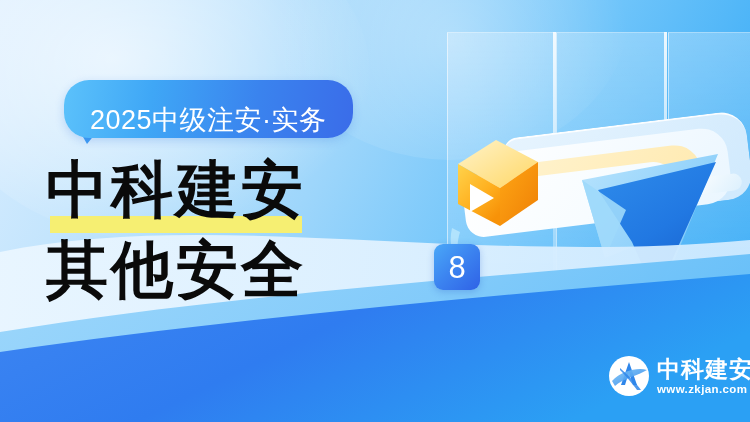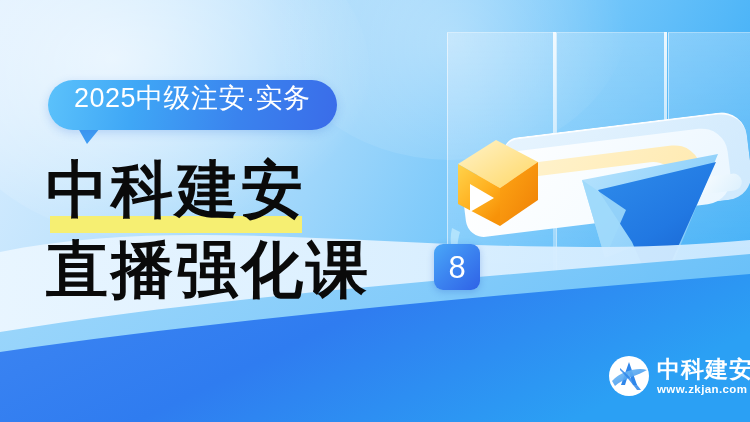--- a/index.html
+++ b/index.html
@@ -90,25 +90,25 @@
 
   
   .cube { position: absolute; left: 452px; top: 134px; width: 92px; height: 96px; }
 
   
   .wave { position: absolute; left: 0; bottom: 0; width: 750px; height: 190px; }
 
   
   .pill {
     position: absolute;
-    left: 48px; top: 80px;
-    height: 50px;
+    left: 64px; top: 80px;
+    height: 58px;
     padding: 0 26px;
     display: flex;
-    align-items: flex-start;
+    align-items: flex-end;
     border-radius: 25px;
     background: linear-gradient(100deg, #5cc2fb 0%, #3fa7f6 30%, #3a83ee 66%, #3a6ce9 100%);
     box-shadow: 0 3px 10px rgba(40,110,220,0.22);
   }
   .pill-text {
     color: #ffffff;
     font-size: 27px;
     letter-spacing: 0.5px;
     white-space: nowrap;
     font-weight: 400;
@@ -293,21 +293,21 @@
   <div class="pill">
     <span class="pill-text">2025中级注安·实务</span>
   </div>
 
   <div class="title-block">
     <div class="title-line">
       <div class="hl-bar"></div>
       <div class="title-text">中科建安</div>
     </div>
     <div class="title-line line2-row">
-      <div class="title-text">直播强化课</div>
+      <div class="title-text">其他安全</div>
       <div class="num-badge">
         <span>8</span>
       </div>
     </div>
   </div>
 
   <div class="logo">
     <span class="logo-mark">
       <svg width="42" height="42" viewBox="0 0 42 42">
         <defs>

